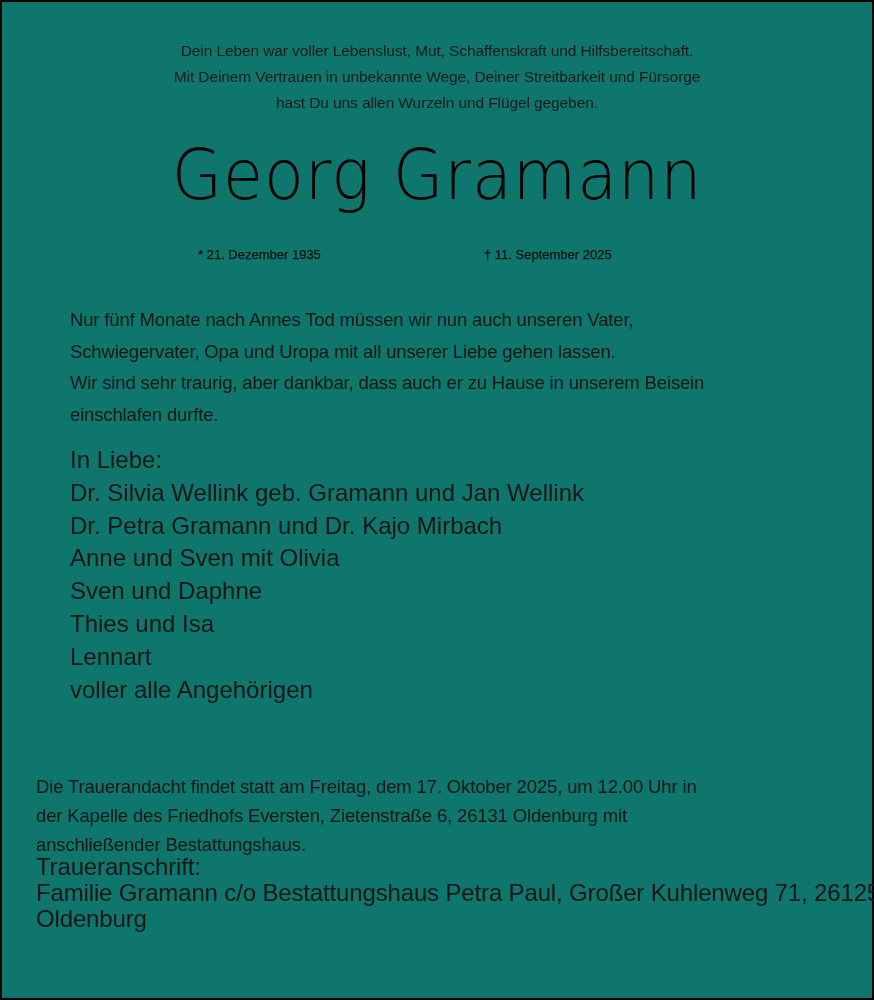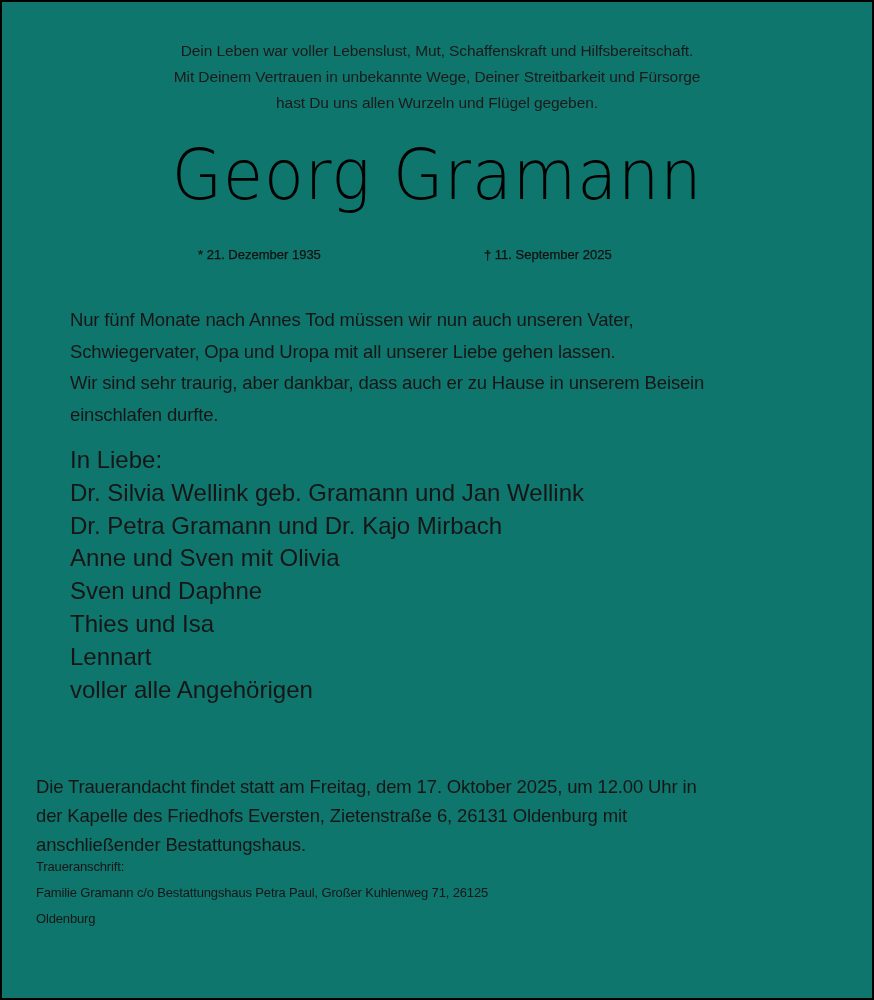--- a/index.html
+++ b/index.html
@@ -55,21 +55,21 @@
     .signers div { white-space: nowrap; }
     .service {
       position: absolute; left: 34px; top: 770px; width: 800px;
       font-size: 18.5px; line-height: 29px;
       color: #161616;
       letter-spacing: -0.15px;
     }
     .service div { white-space: nowrap; }
     .address {
       position: absolute; left: 34px; top: 852px; width: 800px;
-      font-size: 13px; line-height: 26px;
+      font-size: 24px; line-height: 26px;
       color: #161616;
       letter-spacing: -0.15px;
     }
     .address div { white-space: nowrap; }
   </style>
 </head>
 <body>
 
 <div class="frame">
 

